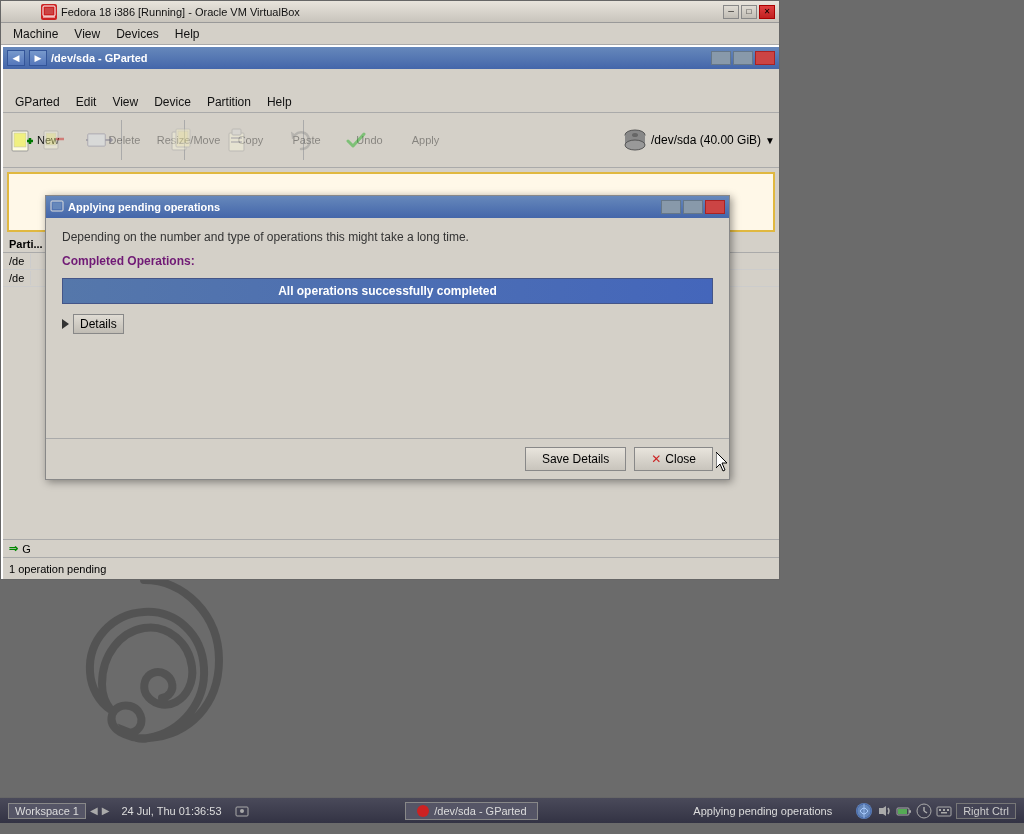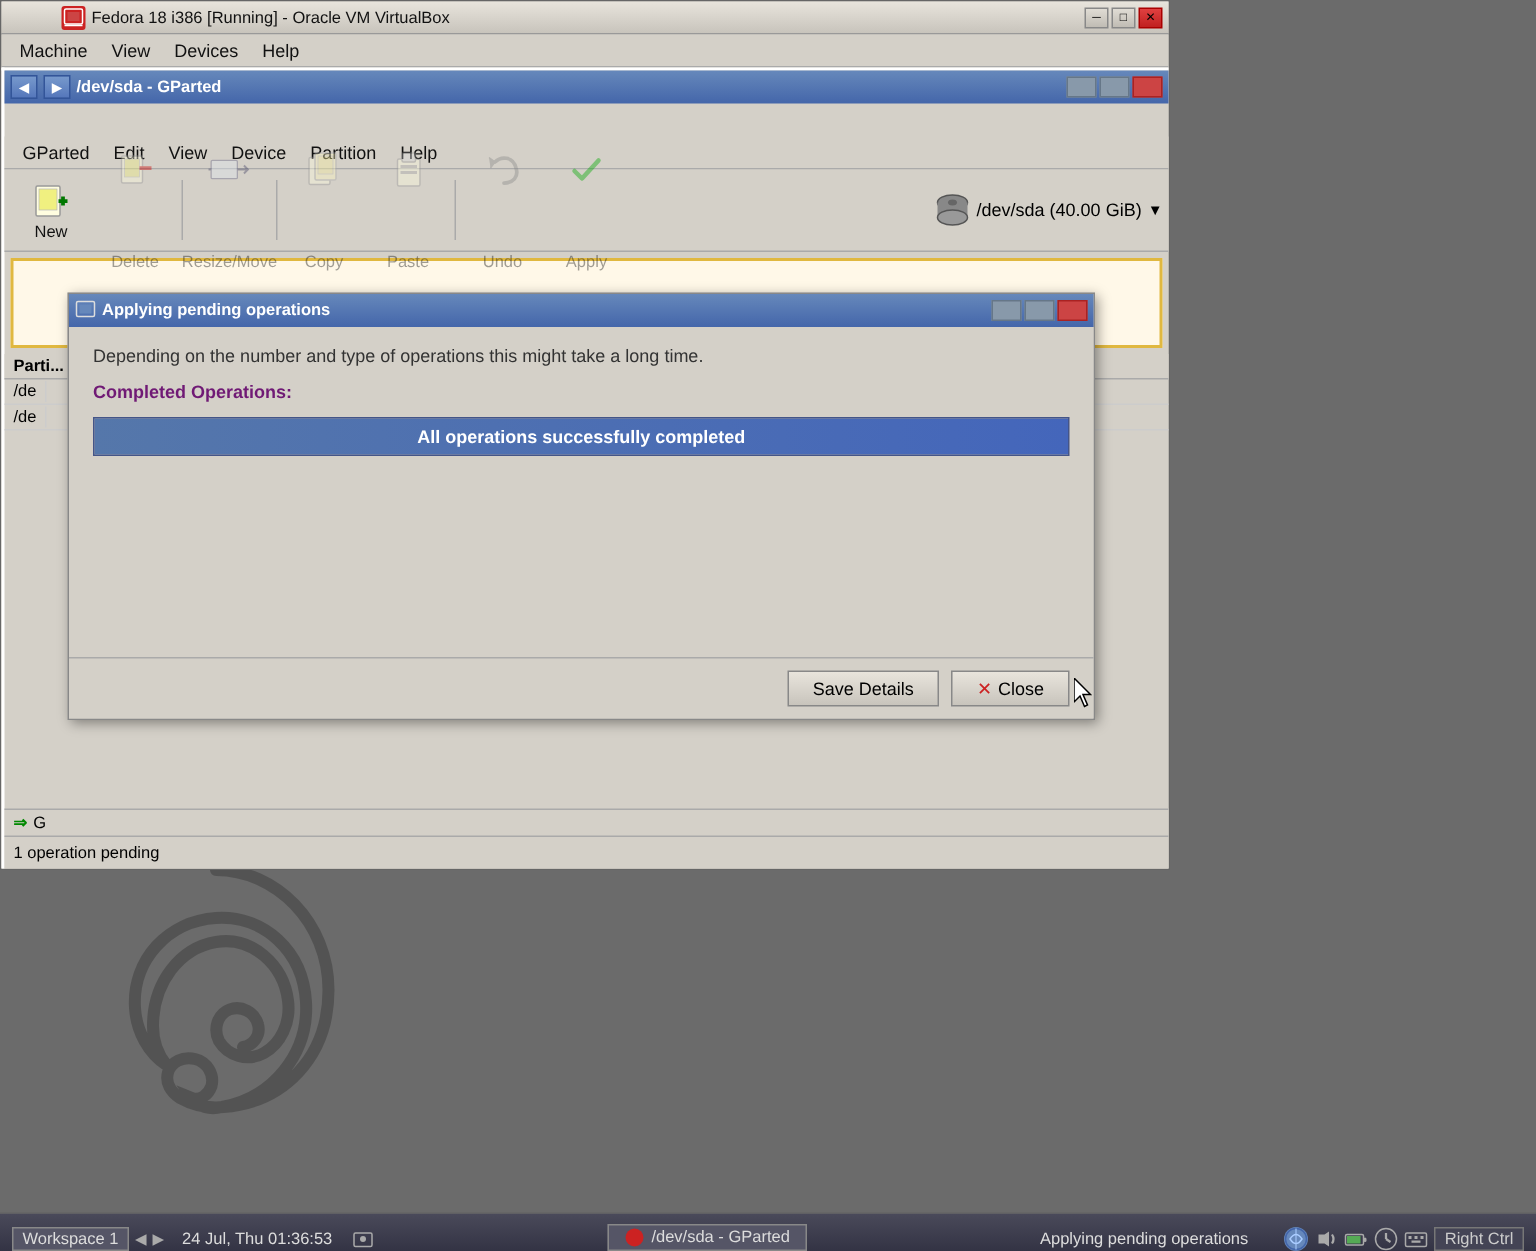--- a/index.html
+++ b/index.html
@@ -201,21 +201,20 @@
       background: #d4d0c8;
       display: flex;
       align-items: center;
       border-bottom: 1px solid #aaa;
       padding: 2px 4px;
       gap: 2px;
     }
 
     .toolbar-btn {
       display: flex;
-      flex-direction: column;
       align-items: center;
       justify-content: center;
       width: 54px;
       height: 50px;
       padding: 2px;
       cursor: pointer;
       background: transparent;
       border: 1px solid transparent;
       gap: 2px;
     }
@@ -316,26 +315,26 @@
       border-top: 1px solid #aaa;
       display: flex;
       align-items: center;
       padding: 0 6px;
       font-size: 11px;
     }
 
     
     .taskbar {
       position: absolute;
-      bottom: 0; left: 0;
+      bottom: 11px; left: 0;
       width: 1024px;
       height: 26px;
       background: linear-gradient(to bottom, #4a4a5a, #333344);
       display: flex;
-      align-items: flex-end;
+      align-items: center;
       border-top: 1px solid #666;
     }
 
     .taskbar-left {
       display: flex;
       align-items: center;
       padding: 0 8px;
       gap: 4px;
     }
 
@@ -735,20 +734,24 @@
 
     <div class="dialog-body">
       <span class="dialog-message">Depending on the number and type of operations this might take a long time.</span>
 
       <span class="dialog-section-title">Completed Operations:</span>
 
       <div class="dialog-progress-bar">
         <span>All operations successfully completed</span>
       </div>
 
+      <div class="dialog-details-row">
+        <div class="details-triangle"></div>
+        <button class="details-btn">Details</button>
+      </div>
     </div>
 
     <div class="dialog-footer">
       <button class="dialog-btn">
         <span>Save Details</span>
       </button>
       <button class="dialog-btn">
         <span style="color:#cc2222;">✕</span>
         <span>Close</span>
       </button>

